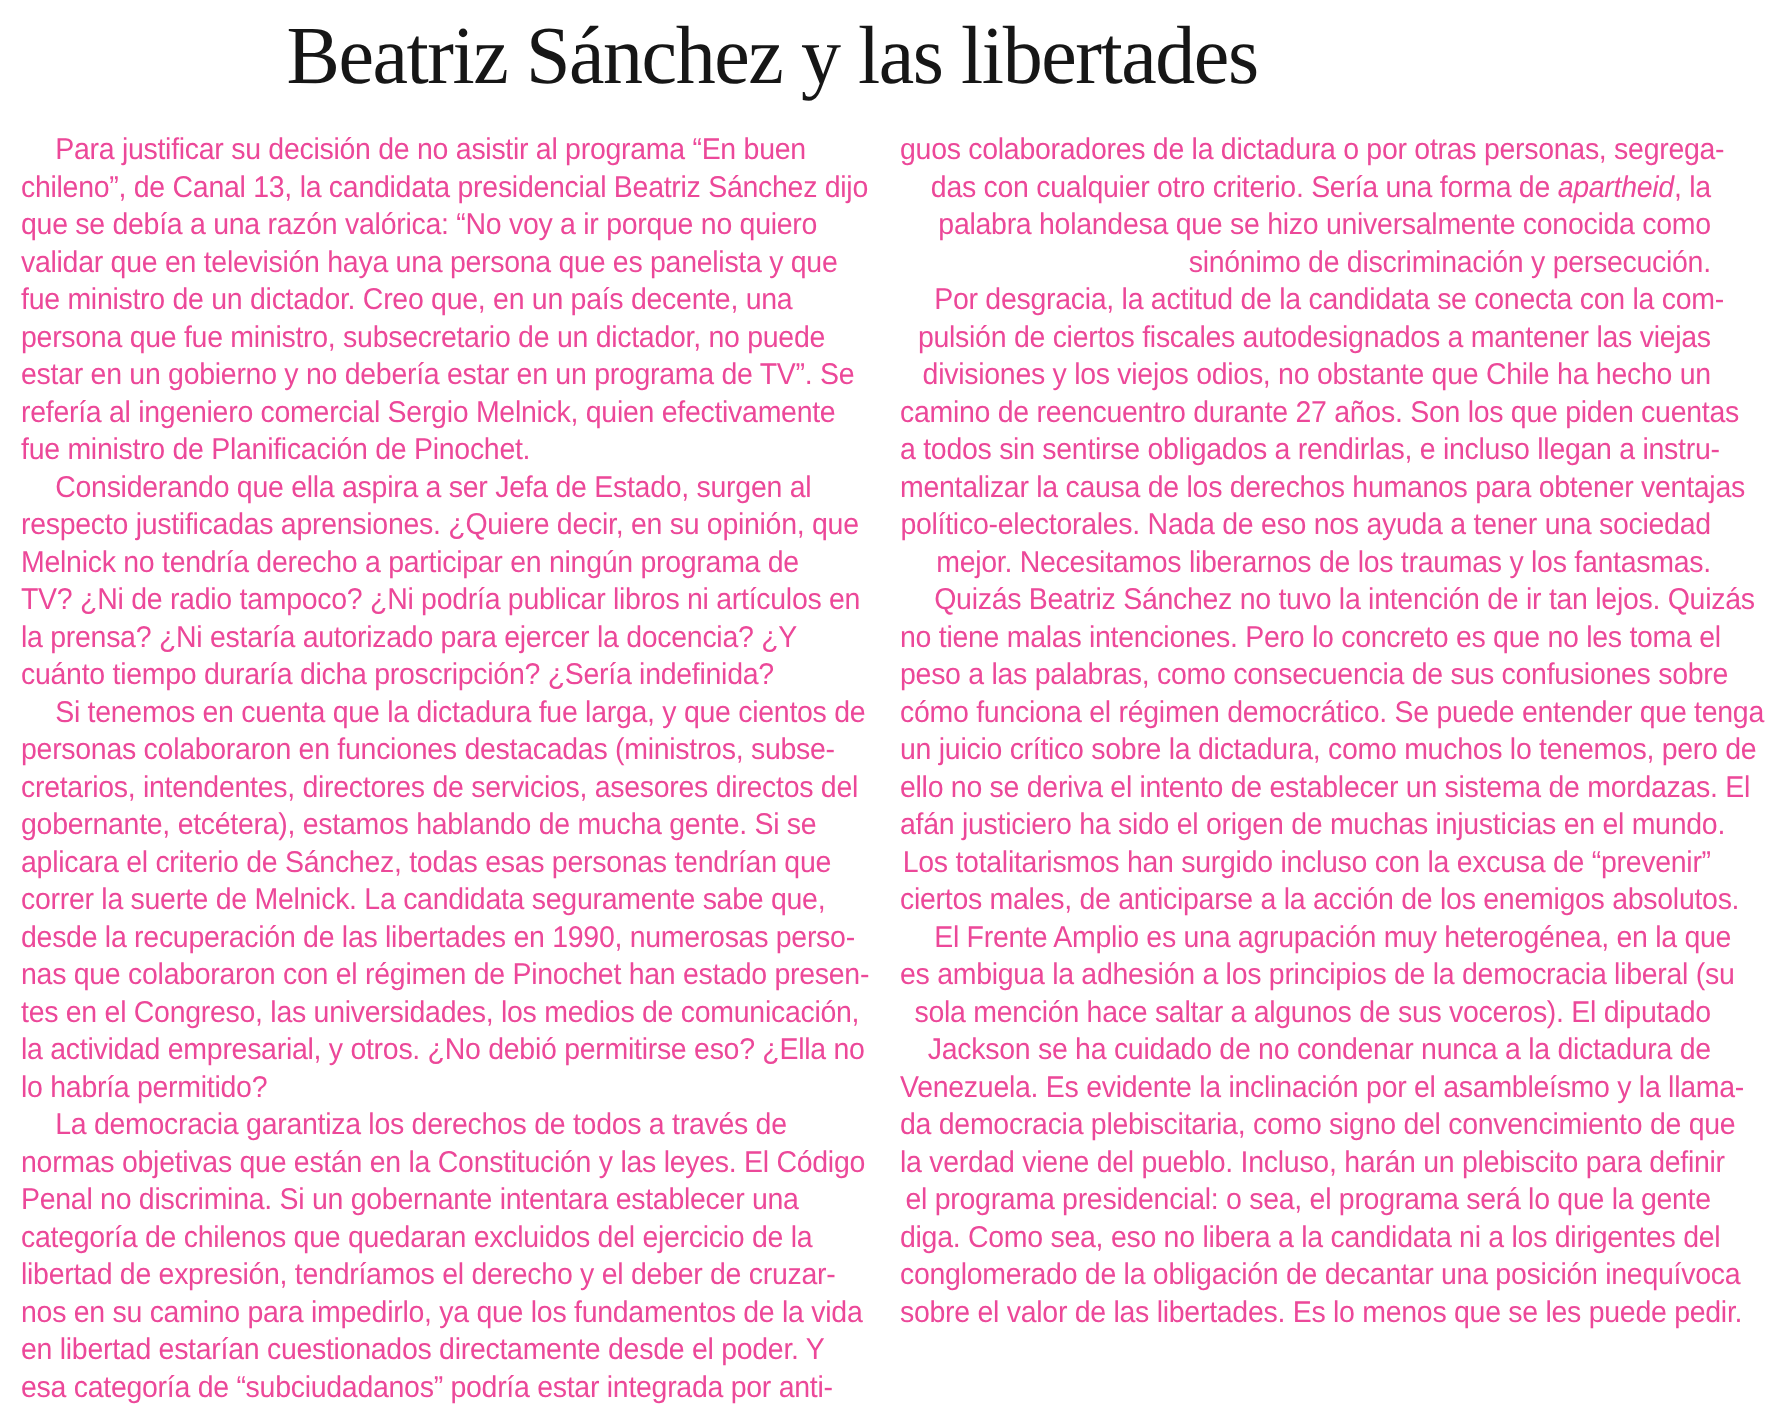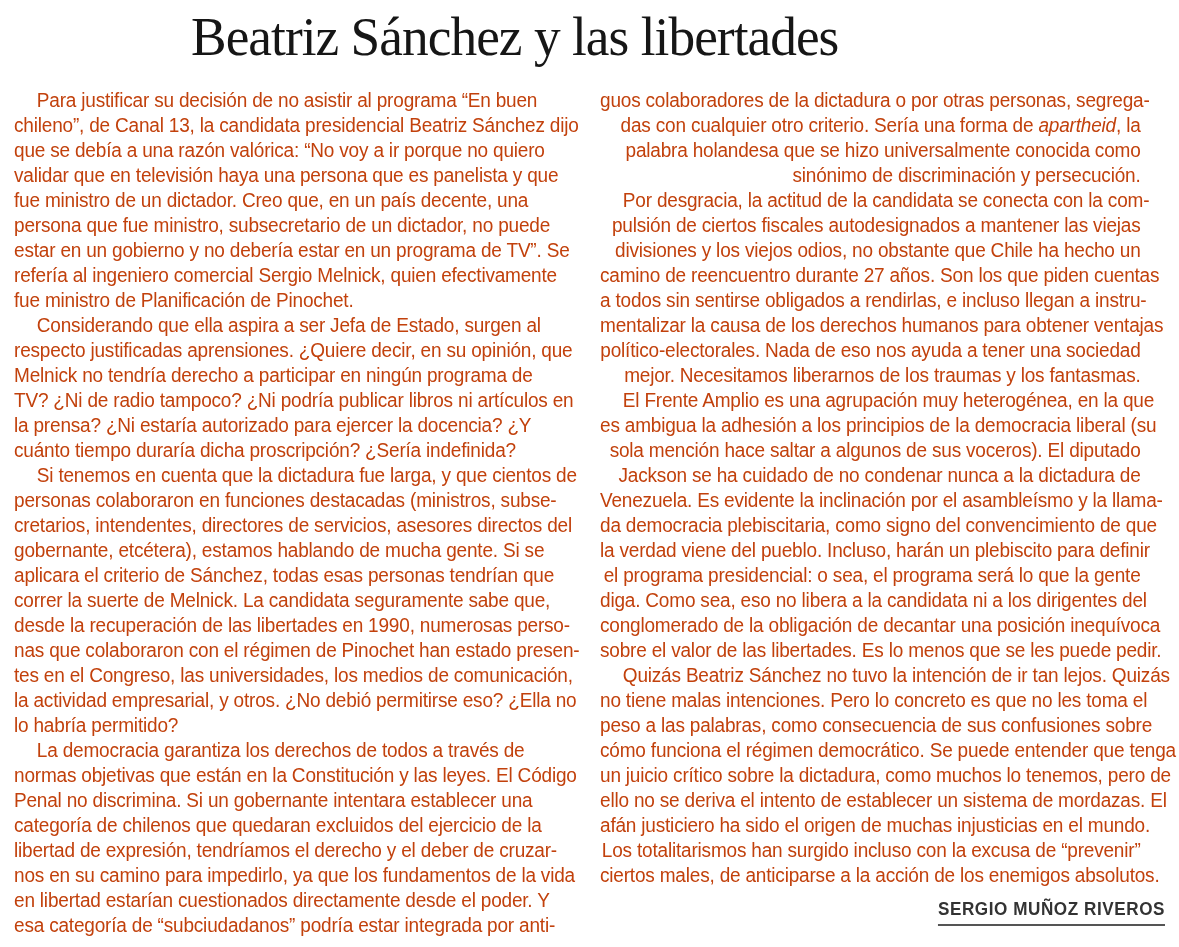--- a/index.html
+++ b/index.html
@@ -31,21 +31,21 @@
   }
   .headline-inner {
     display: inline-block;
     transform: scaleX(0.97);
     transform-origin: 50% 0;
   }
   .col {
     position: absolute;
     top: 88px;
     width: 569px;
-    color: #c2410c;
+    color: #ec4899;
   }
   .col-left  { left: 14px;  }
   .col-right { left: 600px; text-align: right; }
   .para { margin: 0; padding: 0; }
   .line {
     height: 25px;
     line-height: 25px;
     font-size: 20px;
     letter-spacing: -0.2px;
     white-space: nowrap;
@@ -135,41 +135,38 @@
         <div class="line indent">Por desgracia, la actitud de la candidata se conecta con la com-</div>
         <div class="line">pulsión de ciertos fiscales autodesignados a mantener las viejas</div>
         <div class="line">divisiones y los viejos odios, no obstante que Chile ha hecho un</div>
         <div class="line">camino de reencuentro durante 27 años. Son los que piden cuentas</div>
         <div class="line">a todos sin sentirse obligados a rendirlas, e incluso llegan a instru-</div>
         <div class="line">mentalizar la causa de los derechos humanos para obtener ventajas</div>
         <div class="line">político-electorales. Nada de eso nos ayuda a tener una sociedad</div>
         <div class="line">mejor. Necesitamos liberarnos de los traumas y los fantasmas.</div>
       </div>
       <div class="para">
+        <div class="line indent">Quizás Beatriz Sánchez no tuvo la intención de ir tan lejos. Quizás</div>
+        <div class="line">no tiene malas intenciones. Pero lo concreto es que no les toma el</div>
+        <div class="line">peso a las palabras, como consecuencia de sus confusiones sobre</div>
+        <div class="line">cómo funciona el régimen democrático. Se puede entender que tenga</div>
+        <div class="line">un juicio crítico sobre la dictadura, como muchos lo tenemos, pero de</div>
+        <div class="line">ello no se deriva el intento de establecer un sistema de mordazas. El</div>
+        <div class="line">afán justiciero ha sido el origen de muchas injusticias en el mundo.</div>
+        <div class="line">Los totalitarismos han surgido incluso con la excusa de “prevenir”</div>
+        <div class="line">ciertos males, de anticiparse a la acción de los enemigos absolutos.</div>
+      </div>
+      <div class="para">
         <div class="line indent">El Frente Amplio es una agrupación muy heterogénea, en la que</div>
         <div class="line">es ambigua la adhesión a los principios de la democracia liberal (su</div>
         <div class="line">sola mención hace saltar a algunos de sus voceros). El diputado</div>
         <div class="line">Jackson se ha cuidado de no condenar nunca a la dictadura de</div>
         <div class="line">Venezuela. Es evidente la inclinación por el asambleísmo y la llama-</div>
         <div class="line">da democracia plebiscitaria, como signo del convencimiento de que</div>
         <div class="line">la verdad viene del pueblo. Incluso, harán un plebiscito para definir</div>
         <div class="line">el programa presidencial: o sea, el programa será lo que la gente</div>
         <div class="line">diga. Como sea, eso no libera a la candidata ni a los dirigentes del</div>
         <div class="line">conglomerado de la obligación de decantar una posición inequívoca</div>
         <div class="line">sobre el valor de las libertades. Es lo menos que se les puede pedir.</div>
       </div>
-      <div class="para">
-        <div class="line indent">Quizás Beatriz Sánchez no tuvo la intención de ir tan lejos. Quizás</div>
-        <div class="line">no tiene malas intenciones. Pero lo concreto es que no les toma el</div>
-        <div class="line">peso a las palabras, como consecuencia de sus confusiones sobre</div>
-        <div class="line">cómo funciona el régimen democrático. Se puede entender que tenga</div>
-        <div class="line">un juicio crítico sobre la dictadura, como muchos lo tenemos, pero de</div>
-        <div class="line">ello no se deriva el intento de establecer un sistema de mordazas. El</div>
-        <div class="line">afán justiciero ha sido el origen de muchas injusticias en el mundo.</div>
-        <div class="line">Los totalitarismos han surgido incluso con la excusa de “prevenir”</div>
-        <div class="line">ciertos males, de anticiparse a la acción de los enemigos absolutos.</div>
-      </div>
     </div>
 
-  <div class="byline-wrap">
-    <span class="byline">SERGIO MUÑOZ RIVEROS</span>
-  </div>
 </div>
 
 </body></html>

